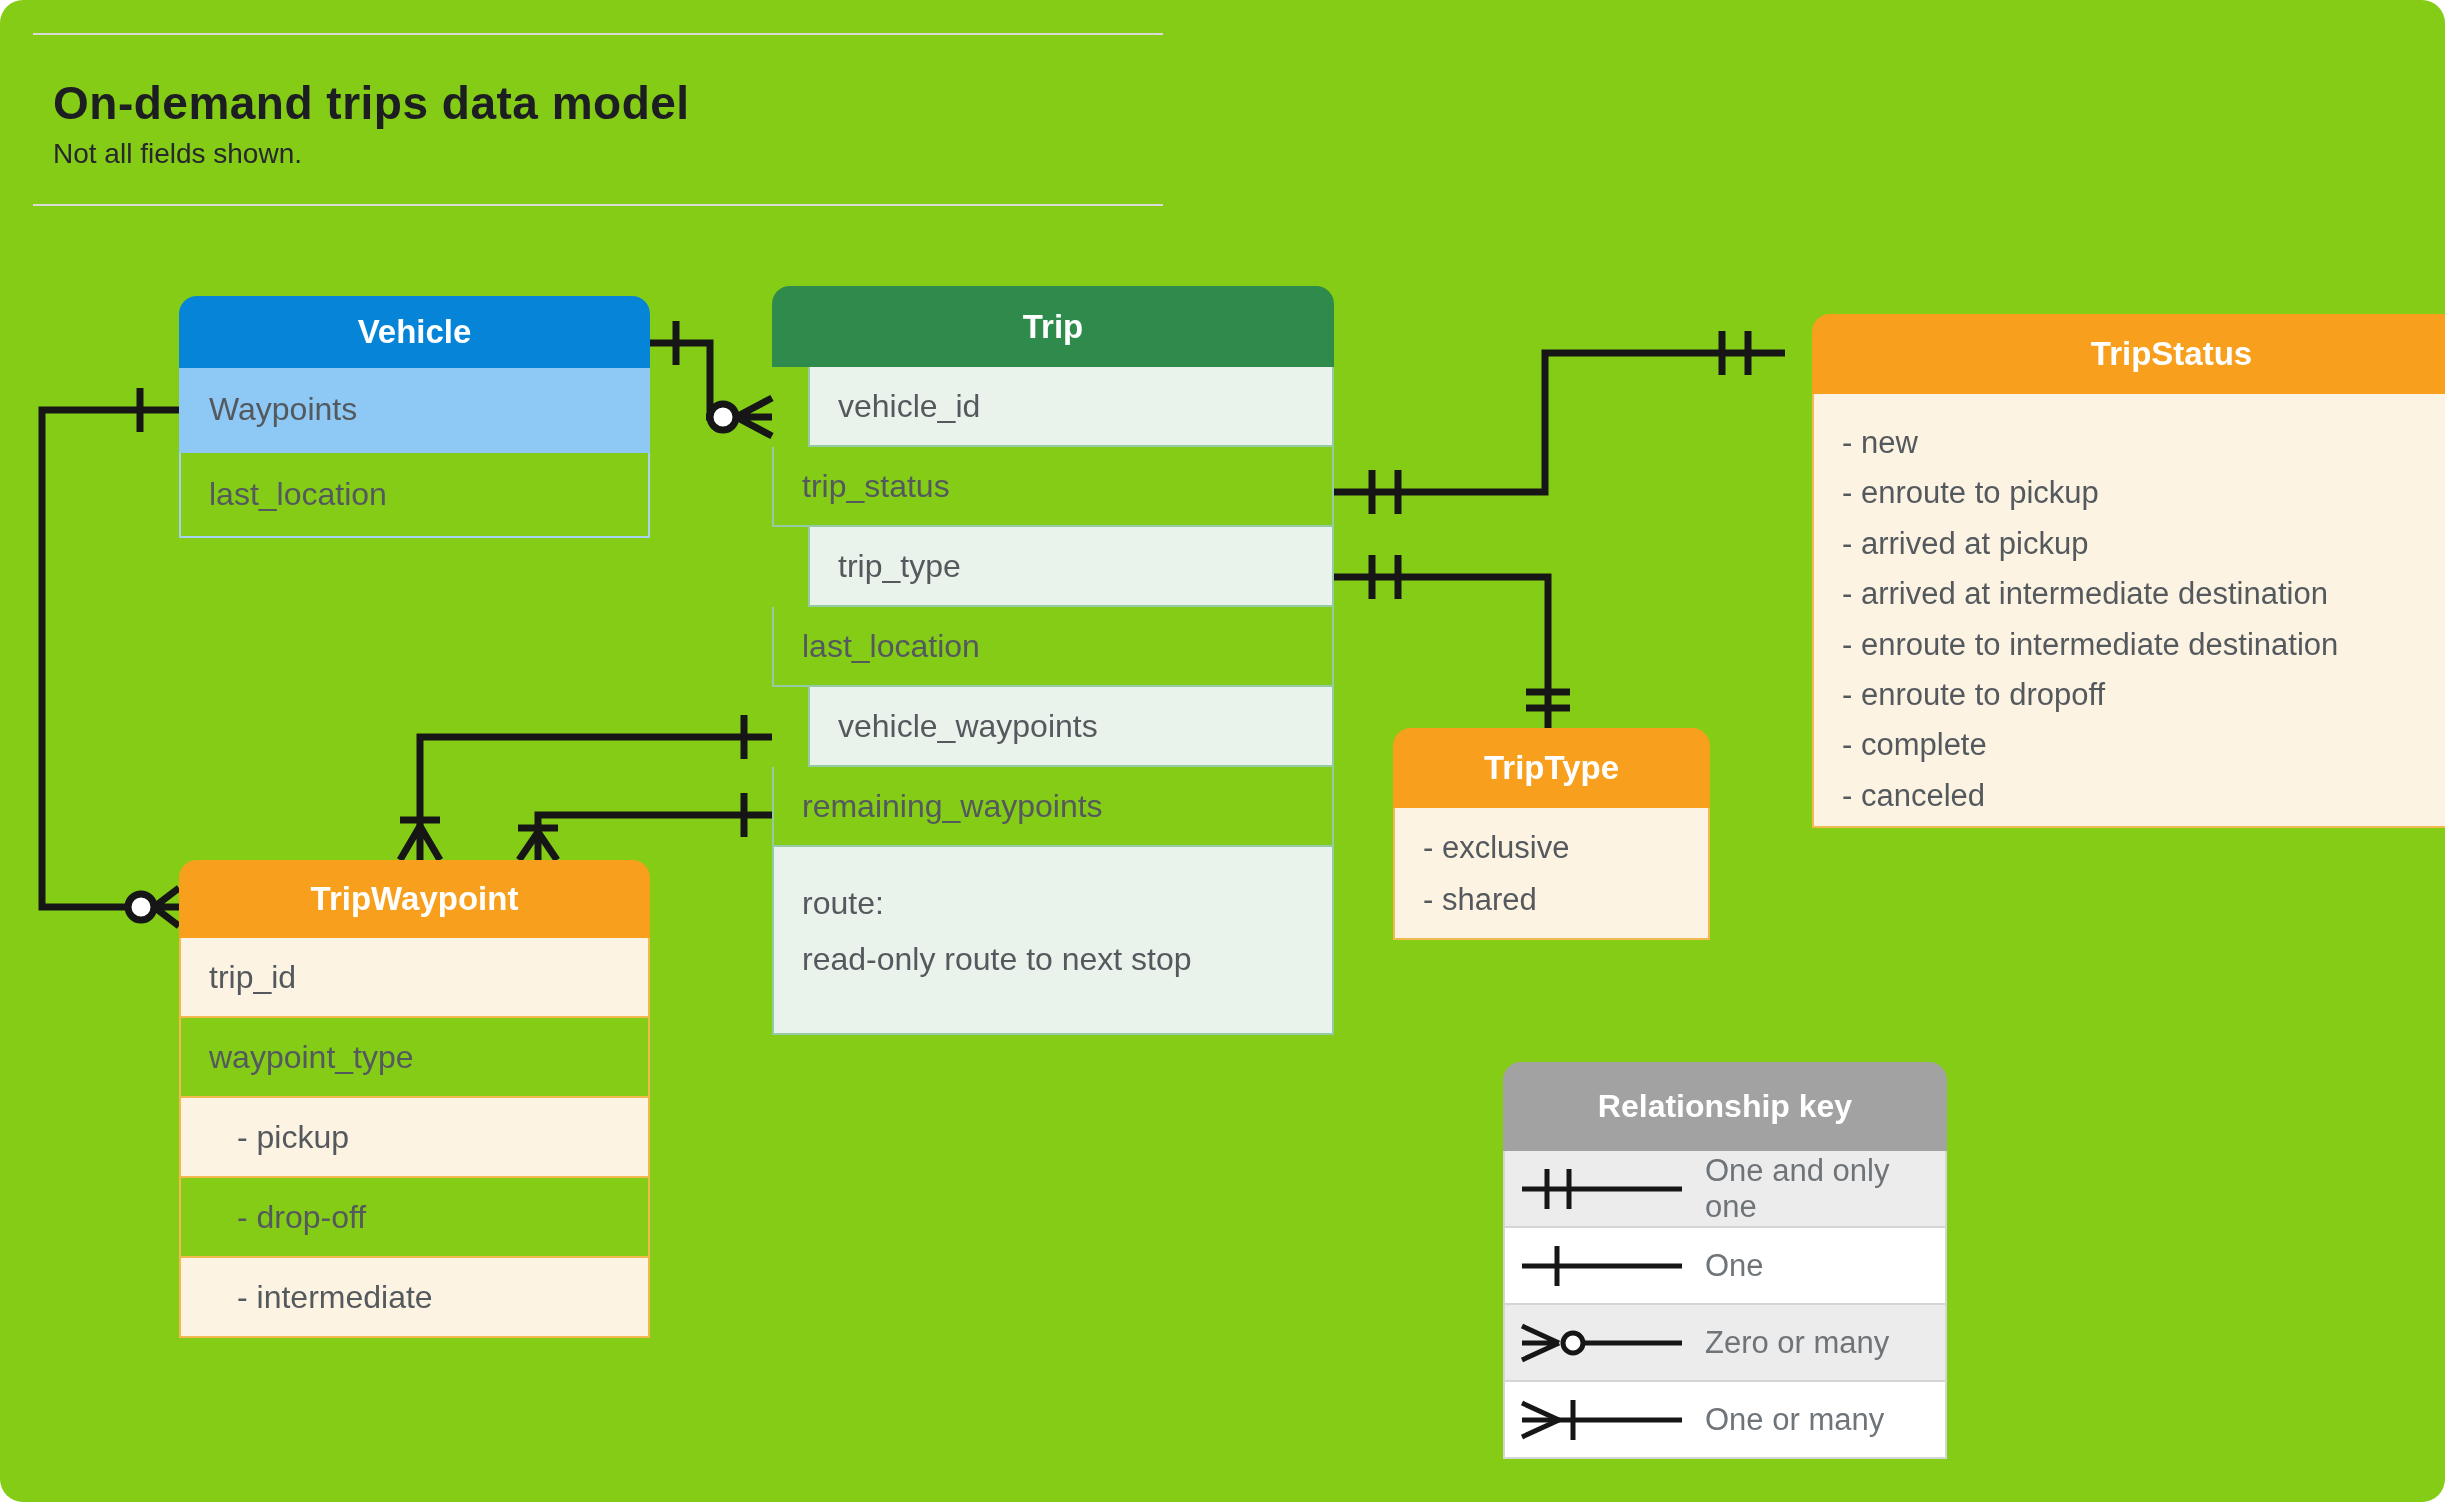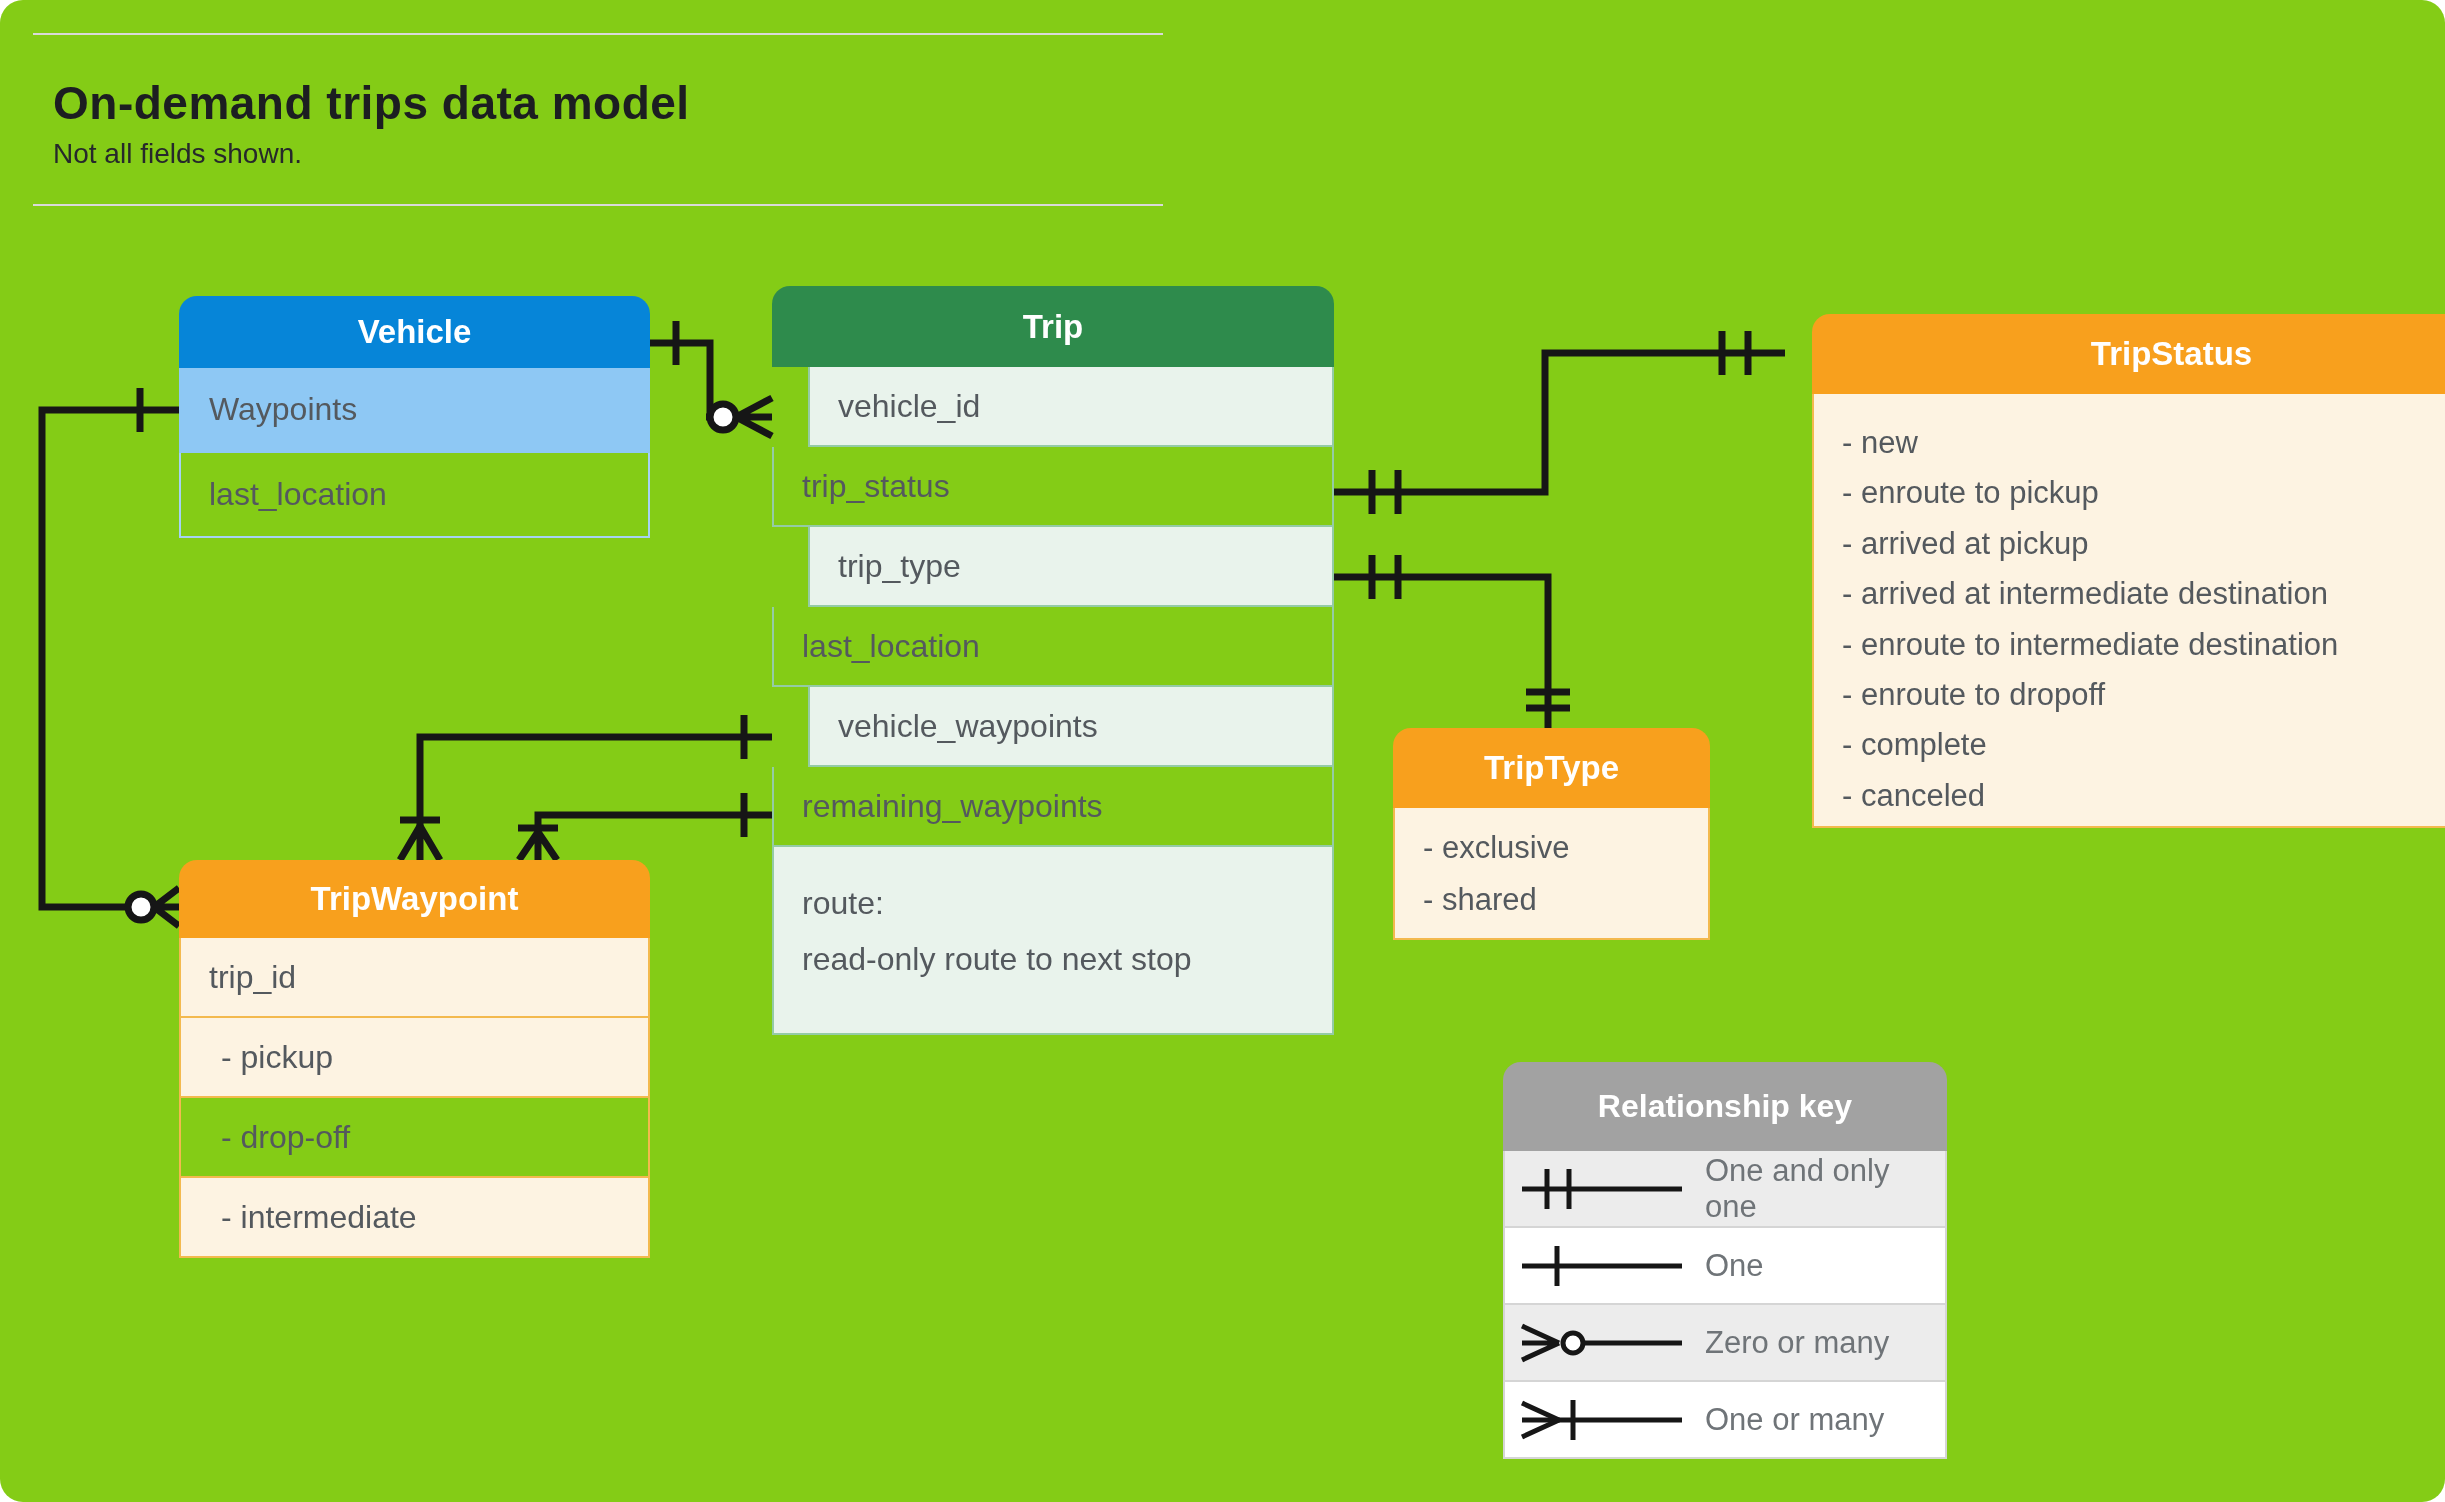--- a/index.html
+++ b/index.html
@@ -15,21 +15,21 @@
   .rule{position:absolute;left:33px;width:1130px;height:2px;background:#d9d9d9;}
   #page-title{position:absolute;left:53px;top:76px;font-size:46px;font-weight:bold;color:var(--title-text);letter-spacing:0.5px;}
   #page-subtitle{position:absolute;left:53px;top:138px;font-size:28px;color:#26282b;}
 
   .entity{position:absolute;z-index:2;}
   .entity .hdr{display:flex;align-items:center;justify-content:center;
     border-radius:18px 18px 0 0;color:#fff;font-weight:bold;font-size:33px;}
   .entity .body{box-sizing:border-box;}
   .row{box-sizing:border-box;display:flex;align-items:center;
     font-size:32px;color:var(--field-text);padding-left:28px;}
-  .indent{padding-left:40px;}
+  .indent{padding-left:56px;}
 
   
   #vehicle{left:179px;top:296px;width:471px;}
   #vehicle .hdr{height:72px;background:var(--blue-header);}
   #vehicle .row{border:2px solid var(--blue-border);border-top:none;height:85px;}
   #vehicle .row.hl{background:var(--blue-row);border-color:var(--blue-row);}
 
   
   #trip{left:772px;top:286px;width:562px;}
   #trip .hdr{height:81px;background:var(--green-header);}
@@ -158,20 +158,21 @@
     <div class="hdr">TripType</div>
     <div class="body">
       <div>- exclusive</div>
       <div>- shared</div>
     </div>
   </div>
 
   <div id="tripwaypoint" class="entity orangebox">
     <div class="hdr">TripWaypoint</div>
     <div class="row tint">trip_id</div>
+    <div class="row">waypoint_type</div>
     <div class="row tint indent">- pickup</div>
     <div class="row indent">- drop-off</div>
     <div class="row tint indent">- intermediate</div>
   </div>
 
   <div id="legend" class="entity">
     <div class="hdr">Relationship key</div>
     <div class="lrow tint">
       <svg class="keysym" width="170" height="50">
         <line x1="5" y1="25" x2="165" y2="25"></line>

